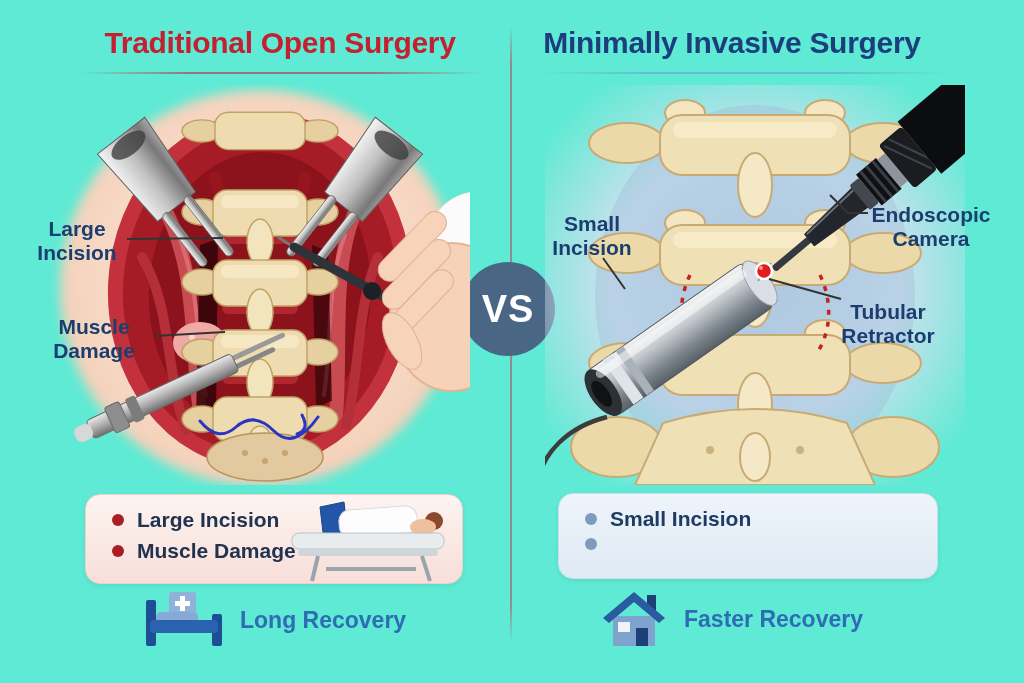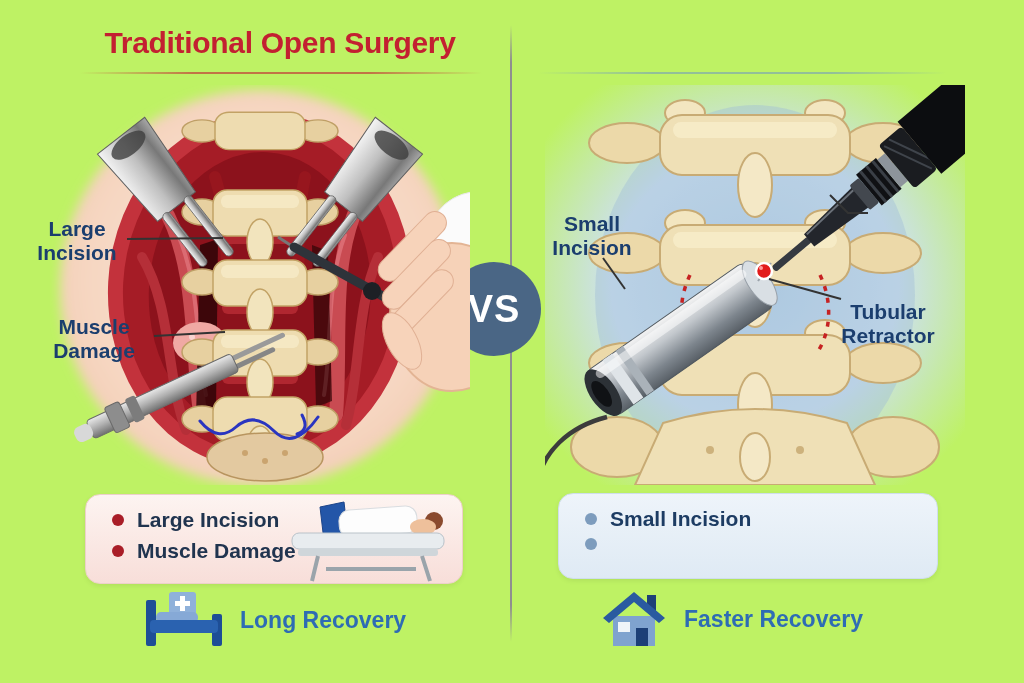--- a/index.html
+++ b/index.html
@@ -1,17 +1,17 @@
 <!DOCTYPE html>
 <html><head>
 <meta charset="utf-8">
 <style>
   html,body{margin:0;padding:0;background:#fff;}
   #stage{
-    position:relative;width:1024px;height:683px;background:#bef264;overflow:hidden;
+    position:relative;width:1024px;height:683px;background:#5eead4;overflow:hidden;
     font-family:"Liberation Sans",sans-serif;
   }
   .abs{position:absolute;}
   .panel-title{
     font-size:30px;font-weight:bold;text-align:center;letter-spacing:-.3px;
   }
   .title-underline{height:2px;}
   .anat-label{
     font-size:21px;font-weight:bold;line-height:1.13;text-align:center;
     color:#1b3e6e;
@@ -45,25 +45,26 @@
 </style>
 </head>
 <body>
 
 <div id="stage">
 
   <div class="abs panel-title" style="left:40px;top:26px;width:480px;color:#c32031;">Traditional Open Surgery</div>
   <div class="abs title-underline" style="left:80px;top:72px;width:402px;
        background:linear-gradient(90deg,rgba(195,32,49,0),rgba(195,32,49,.6) 28%,rgba(195,32,49,.6) 72%,rgba(195,32,49,0));"></div>
 
+  <div class="abs panel-title" style="left:522px;top:26px;width:420px;color:#1d3e7c;">Minimally Invasive Surgery</div>
   <div class="abs title-underline" style="left:538px;top:72px;width:408px;
        background:linear-gradient(90deg,rgba(110,150,195,0),rgba(110,150,195,.55) 28%,rgba(110,150,195,.55) 72%,rgba(110,150,195,0));"></div>
 
   <div class="abs divider" style="left:510px;top:25px;height:617px;"></div>
-  <div class="abs vs-badge" style="left:447px;top:262px;background:#4a6685;">VS</div>
+  <div class="abs vs-badge" style="left:461px;top:262px;background:#4a6685;">VS</div>
 
   <svg class="abs" style="left:50px;top:85px;" width="420" height="400" viewBox="0 0 420 400">
     <defs>
       <radialGradient id="skinG" cx="50%" cy="48%" r="60%">
         <stop offset="0%" stop-color="#fae4d4"></stop>
           <stop offset="70%" stop-color="#f6d7c2"></stop>
           <stop offset="100%" stop-color="#f1c9b1"></stop>
       </radialGradient>
       <linearGradient id="metalV" x1="0" y1="0" x2="1" y2="0">
         <stop offset="0%" stop-color="#f5f5f5"></stop>
@@ -300,20 +301,21 @@
     </g>
 
     <line x1="58" y1="173" x2="80" y2="204" stroke="#333" stroke-width="2"></line>
     <polyline points="285,110 303,128 323,128" fill="none" stroke="#333" stroke-width="2"></polyline>
     <line x1="224" y1="194" x2="296" y2="214" stroke="#333" stroke-width="2"></line>
   </svg>
 
   <div class="abs anat-label" style="left:22px;top:217px;width:110px;">Large Incision</div>
   <div class="abs anat-label" style="left:35px;top:315px;width:118px;">Muscle Damage</div>
   <div class="abs anat-label" style="left:537px;top:212px;width:110px;">Small Incision</div>
+  <div class="abs anat-label" style="left:856px;top:203px;width:150px;">Endoscopic Camera</div>
   <div class="abs anat-label" style="left:818px;top:300px;width:140px;">Tubular Retractor</div>
 
   <div class="abs summary-box red" style="left:85px;top:494px;width:376px;height:88px;">
     <div class="bullet-list">
       <div class="bullet-row">
         <span class="bullet-dot" style="background:#a91d27;"></span>
         <span class="bullet-text">Large Incision</span>
       </div>
       <div class="bullet-row">
         <span class="bullet-dot" style="background:#a91d27;"></span>

